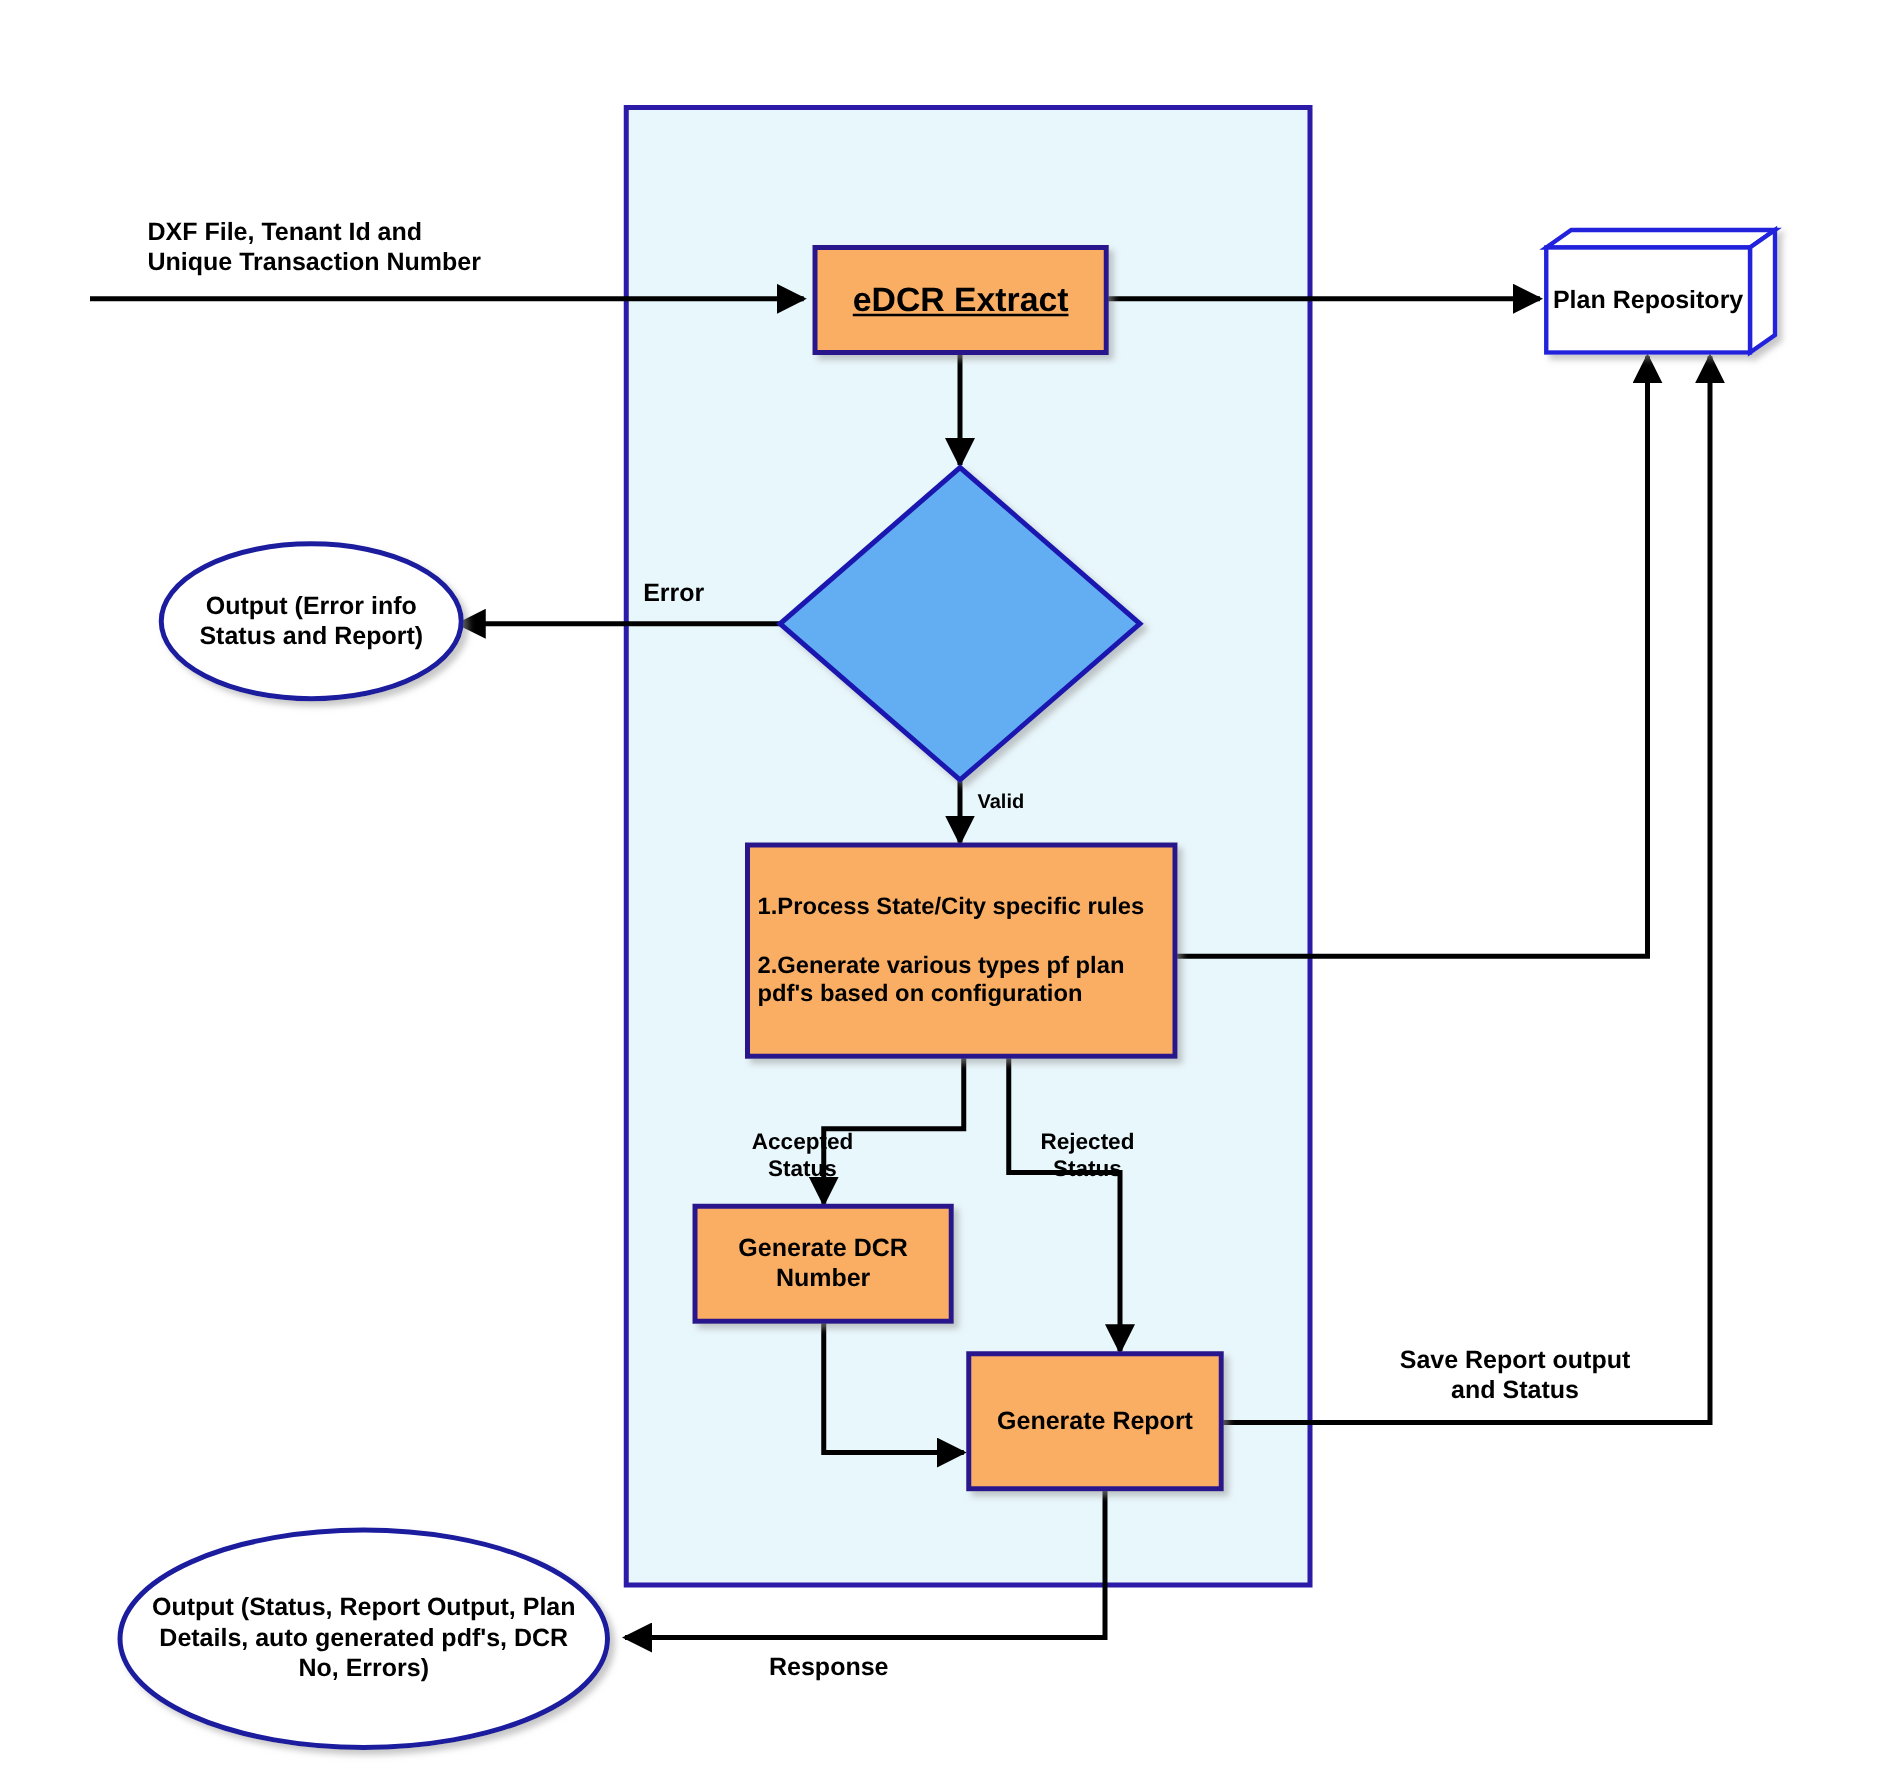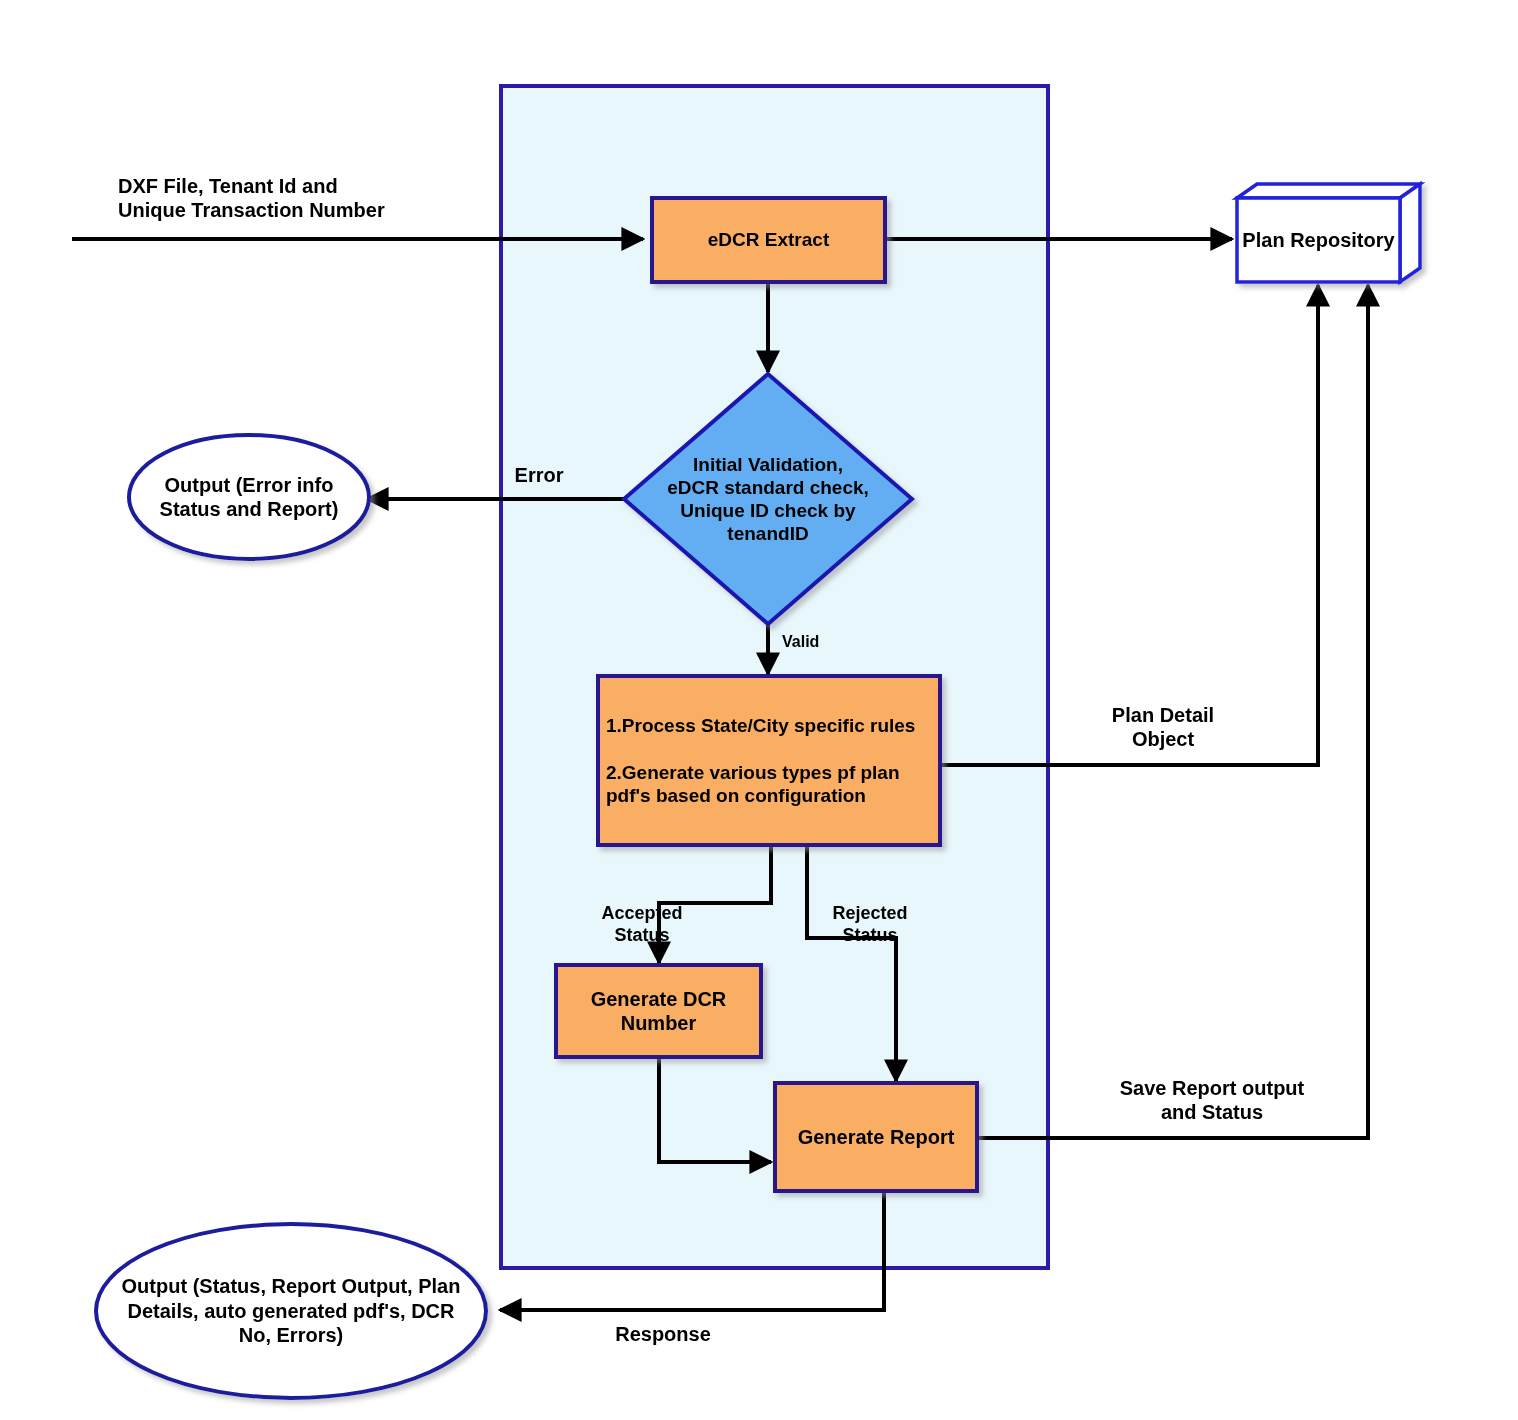--- a/index.html
+++ b/index.html
@@ -99,30 +99,24 @@
       <polygon points="1237,198 1257,184 1420,184 1400,198" fill="#FFFFFF" stroke="#2222DD" stroke-width="3.5"></polygon>
       <polygon points="1400,198 1420,184 1420,268 1400,282" fill="#FFFFFF" stroke="#2222DD" stroke-width="3.5"></polygon>
       <rect x="1237" y="198" width="163" height="84" fill="#FFFFFF" stroke="#2222DD" stroke-width="3.5"></rect>
     </g>
 
     <ellipse cx="249" cy="497" rx="120" ry="62" fill="#FFFFFF" stroke="#1B1B9E" stroke-width="4" filter="url(#softshadow)"></ellipse>
 
     <ellipse cx="291" cy="1311" rx="195" ry="87" fill="#FFFFFF" stroke="#1B1B9E" stroke-width="4" filter="url(#softshadow)"></ellipse>
   </svg>
 
-  <div class="node-text" style="left:652px; top:198px; width:233px; height:84px; font-size:19px;">
+  <div class="node-text" style="left:652px; top:198px; width:233px; height:84px; font-size:27px;text-decoration:underline;">
     <span>eDCR Extract</span>
   </div>
 
-  <div class="node-text" style="left:624px; top:438px; width:288px; height:122px; font-size:19px;">
-    <span>Initial Validation,
-eDCR standard check,
-Unique ID check by
-tenandID</span>
-  </div>
 
   <div class="node-text" style="left:598px; top:676px; width:342px; height:169px; font-size:19px; justify-content:flex-start; padding-left:8px; box-sizing:border-box; text-align:left;">
     <span>1.Process State/City specific rules
 
 2.Generate various types pf plan
 pdf's based on configuration</span>
   </div>
 
   <div class="node-text" style="left:556px; top:965px; width:205px; height:92px; font-size:20px;">
     <span>Generate DCR
@@ -149,22 +143,20 @@
   </div>
 
   <div class="edge-label" style="left:118px; top:174px; width:320px; font-size:20px; text-align:left;">DXF File, Tenant Id and
 Unique Transaction Number</div>
 
 
   <div class="edge-label" style="left:484px; top:463px; width:110px; font-size:20px;">Error</div>
 
   <div class="edge-label" style="left:782px; top:632px; width:80px; font-size:16px; text-align:left;">Valid</div>
 
-  <div class="edge-label" style="left:1068px; top:703px; width:190px; font-size:20px;">Plan Detail
-Object</div>
 
   <div class="edge-label" style="left:562px; top:903px; width:160px; font-size:18px;">Accepted
 Status</div>
 
   <div class="edge-label" style="left:790px; top:903px; width:160px; font-size:18px;">Rejected
 Status</div>
 
   <div class="edge-label" style="left:1092px; top:1076px; width:240px; font-size:20px;">Save Report output
 and Status</div>
 

